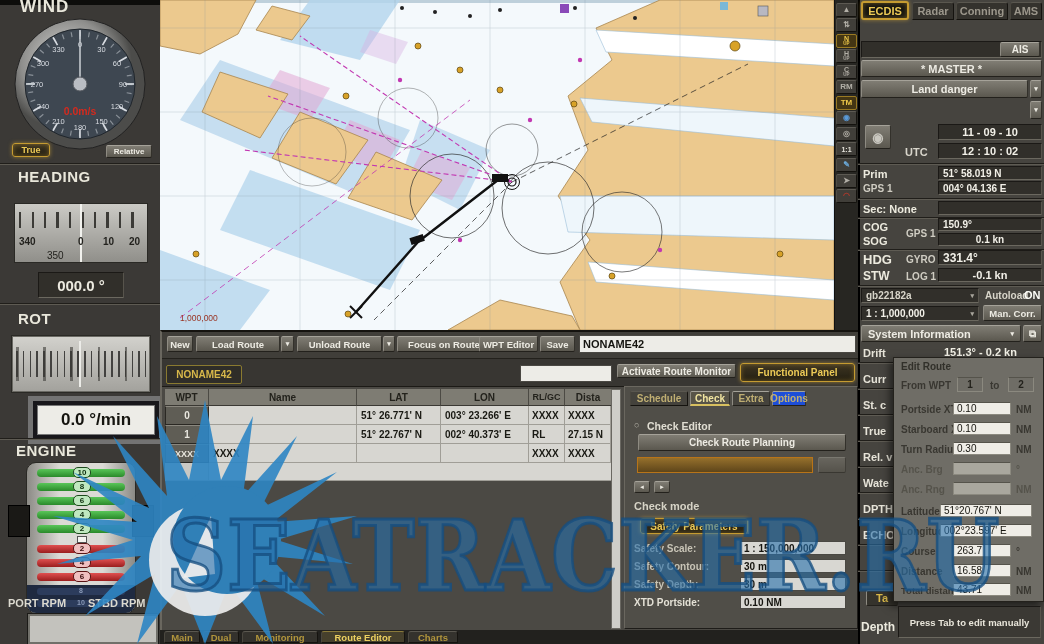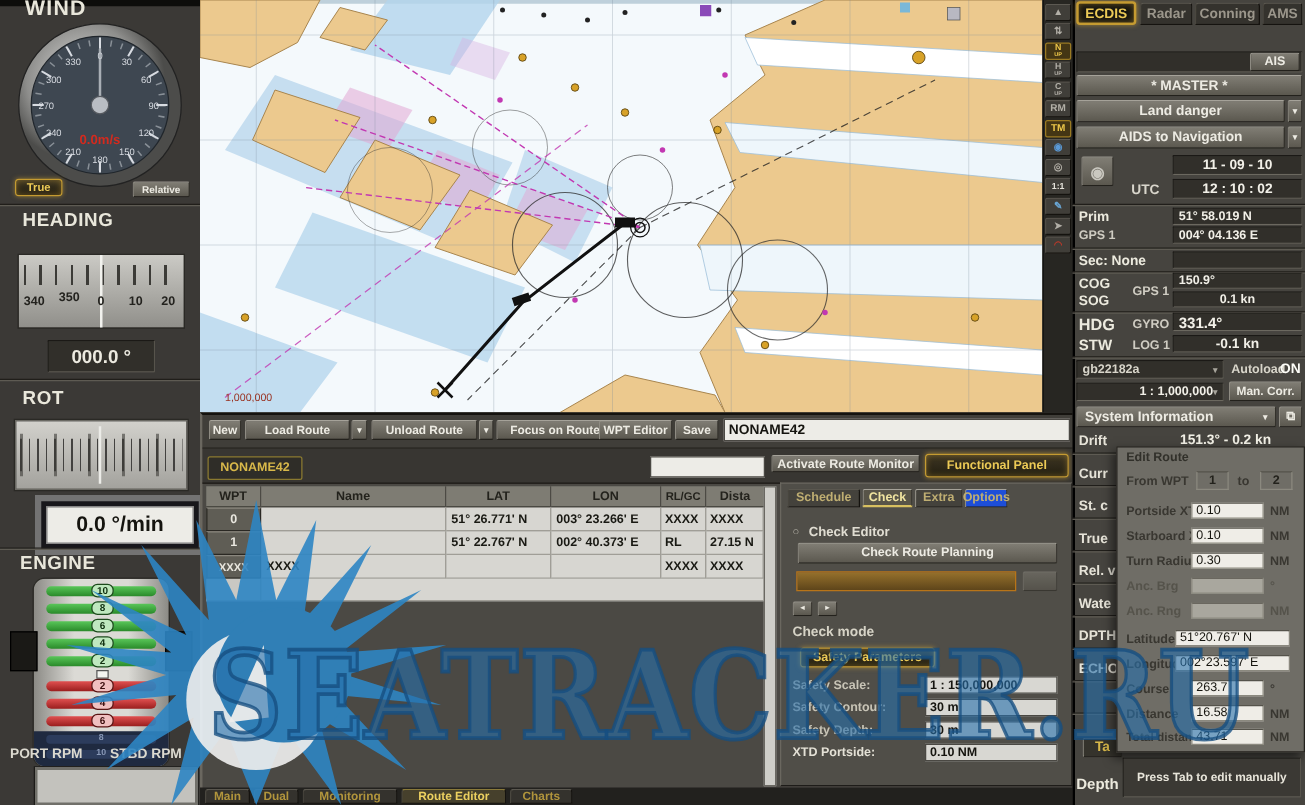--- a/index.html
+++ b/index.html
@@ -100,21 +100,21 @@
     <div class="goldbtn" style="left:12px;top:143px;width:38px;height:14px;font-size:9px;">True</div>
     <div class="raised" style="left:106px;top:145px;width:46px;height:13px;font-size:8px;">Relative</div>
     <div class="groove" style="left:0;top:163px;width:160px;"></div>
 
     <div class="t" style="left:18px;top:168px;font-size:15px;font-weight:bold;color:#e9e7db;letter-spacing:.5px;">HEADING</div>
     <div class="abs" style="left:14px;top:203px;width:132px;height:58px;background:linear-gradient(180deg,#cbcac5,#908f8a);border:1px solid #2a2925;">
       <div class="abs" style="left:4px;top:8px;width:124px;height:16px;
            background:repeating-linear-gradient(90deg,#3c3b37 0 2px,transparent 2px 12.5px);"></div>
       <div class="abs" style="left:65px;top:0;width:2px;height:58px;background:#f2f2ee;"></div>
       <div class="t" style="left:4px;top:32px;font-size:10px;font-weight:bold;color:#23221e;">340</div>
-      <div class="t" style="left:32px;top:29px;font-size:10px;font-weight:bold;color:#23221e;">350</div>
+      <div class="t" style="left:32px;top:46px;font-size:10px;font-weight:normal;color:#23221e;">350</div>
       <div class="t" style="left:63px;top:32px;font-size:10px;font-weight:bold;color:#23221e;">0</div>
       <div class="t" style="left:88px;top:32px;font-size:10px;font-weight:bold;color:#23221e;">10</div>
       <div class="t" style="left:114px;top:32px;font-size:10px;font-weight:bold;color:#23221e;">20</div>
     </div>
     <div class="inset" style="left:38px;top:272px;width:86px;height:26px;font-size:15px;justify-content:center;color:#eceae0;">000.0 °</div>
     <div class="groove" style="left:0;top:303px;width:160px;"></div>
 
     <div class="t" style="left:18px;top:310px;font-size:15px;font-weight:bold;color:#e9e7db;letter-spacing:.5px;">ROT</div>
     <div class="abs" style="left:12px;top:336px;width:136px;height:54px;background:linear-gradient(180deg,#d2d1cc,#a3a29d);border:1px solid #6a6963;box-shadow:0 0 0 1px #2a2925;">
       <div class="abs" style="left:3px;top:14px;width:130px;height:26px;
@@ -399,21 +399,20 @@
   <div class="goldbtn" style="left:861px;top:1px;width:48px;height:19px;font-size:11px;background:#161510;border-width:2px;">ECDIS</div>
   <div class="tabbtn" style="left:912px;top:2px;width:42px;height:18px;font-size:11px;position:absolute;">Radar</div>
   <div class="tabbtn" style="left:956px;top:2px;width:52px;height:18px;font-size:11px;position:absolute;">Conning</div>
   <div class="tabbtn" style="left:1010px;top:2px;width:32px;height:18px;font-size:11px;position:absolute;">AMS</div>
 
   <div class="inset" style="left:861px;top:41px;width:181px;height:17px;"></div>
   <div class="raised" style="left:1000px;top:42px;width:40px;height:15px;font-size:10px;">AIS</div>
   <div class="raised" style="left:861px;top:80px;width:167px;height:18px;font-size:11px;">Land danger</div>
   <div class="raised" style="left:861px;top:60px;width:181px;height:17px;font-size:11px;">* MASTER *</div>
   <div class="raised" style="left:1030px;top:80px;width:12px;height:18px;font-size:7px;">▾</div>
-  <div class="raised" style="left:861px;top:101px;width:167px;height:18px;font-size:11px;">AIDS to Navigation</div>
   <div class="raised" style="left:1030px;top:101px;width:12px;height:18px;font-size:7px;">▾</div>
 
   <div class="raised" style="left:865px;top:125px;width:26px;height:24px;font-size:13px;color:#cac8c0;">◉</div>
   <div class="inset" style="left:938px;top:124px;width:104px;height:16px;justify-content:center;font-size:11px;">11 - 09 - 10</div>
   <div class="t" style="left:905px;top:146px;font-size:11px;font-weight:bold;color:#d8d5cb;">UTC</div>
   <div class="inset" style="left:938px;top:143px;width:104px;height:16px;justify-content:center;font-size:11px;">12 : 10 : 02</div>
   <div class="groove" style="left:858px;top:163px;width:186px;"></div>
 
   <div class="t" style="left:863px;top:168px;font-size:11px;font-weight:bold;color:#eceade;">Prim</div>
   <div class="t" style="left:863px;top:183px;font-size:10px;font-weight:bold;color:#cfccc2;">GPS 1</div>
@@ -438,21 +437,21 @@
   <div class="t" style="left:906px;top:271px;font-size:10px;font-weight:bold;color:#cfccc2;">LOG 1</div>
   <div class="inset" style="left:938px;top:268px;width:104px;height:14px;font-size:11px;justify-content:center;">-0.1 kn</div>
   <div class="groove" style="left:858px;top:285px;width:186px;"></div>
 
   <div class="inset" style="left:861px;top:288px;width:118px;height:15px;font-size:10px;color:#d8d5ca;justify-content:space-between;">
     <span>gb22182a</span>
     <span style="font-size:7px;color:#a8a59c;">▾</span>
   </div>
   <div class="t" style="left:985px;top:290px;font-size:10px;font-weight:bold;color:#d8d5ca;">Autoload</div>
   <div class="t" style="left:1024px;top:289px;font-size:11px;font-weight:bold;color:#fdfdf8;">ON</div>
-  <div class="inset" style="left:861px;top:306px;width:118px;height:15px;font-size:10px;justify-content:flex-end;">
+  <div class="inset" style="left:861px;top:306px;width:118px;height:15px;font-size:10px;justify-content:space-between;">
     <span>1 : 1,000,000</span>
     <span style="font-size:7px;color:#a8a59c;">▾</span>
   </div>
   <div class="raised" style="left:983px;top:305px;width:59px;height:16px;font-size:9.5px;">Man. Corr.</div>
 
   <div class="raised" style="left:861px;top:325px;width:160px;height:17px;font-size:11px;justify-content:space-between;padding:0 6px;">
     <span>System Information</span>
     <span style="font-size:7px;">▾</span>
   </div>
   <div class="raised" style="left:1023px;top:325px;width:19px;height:17px;font-size:10px;">⧉</div>

